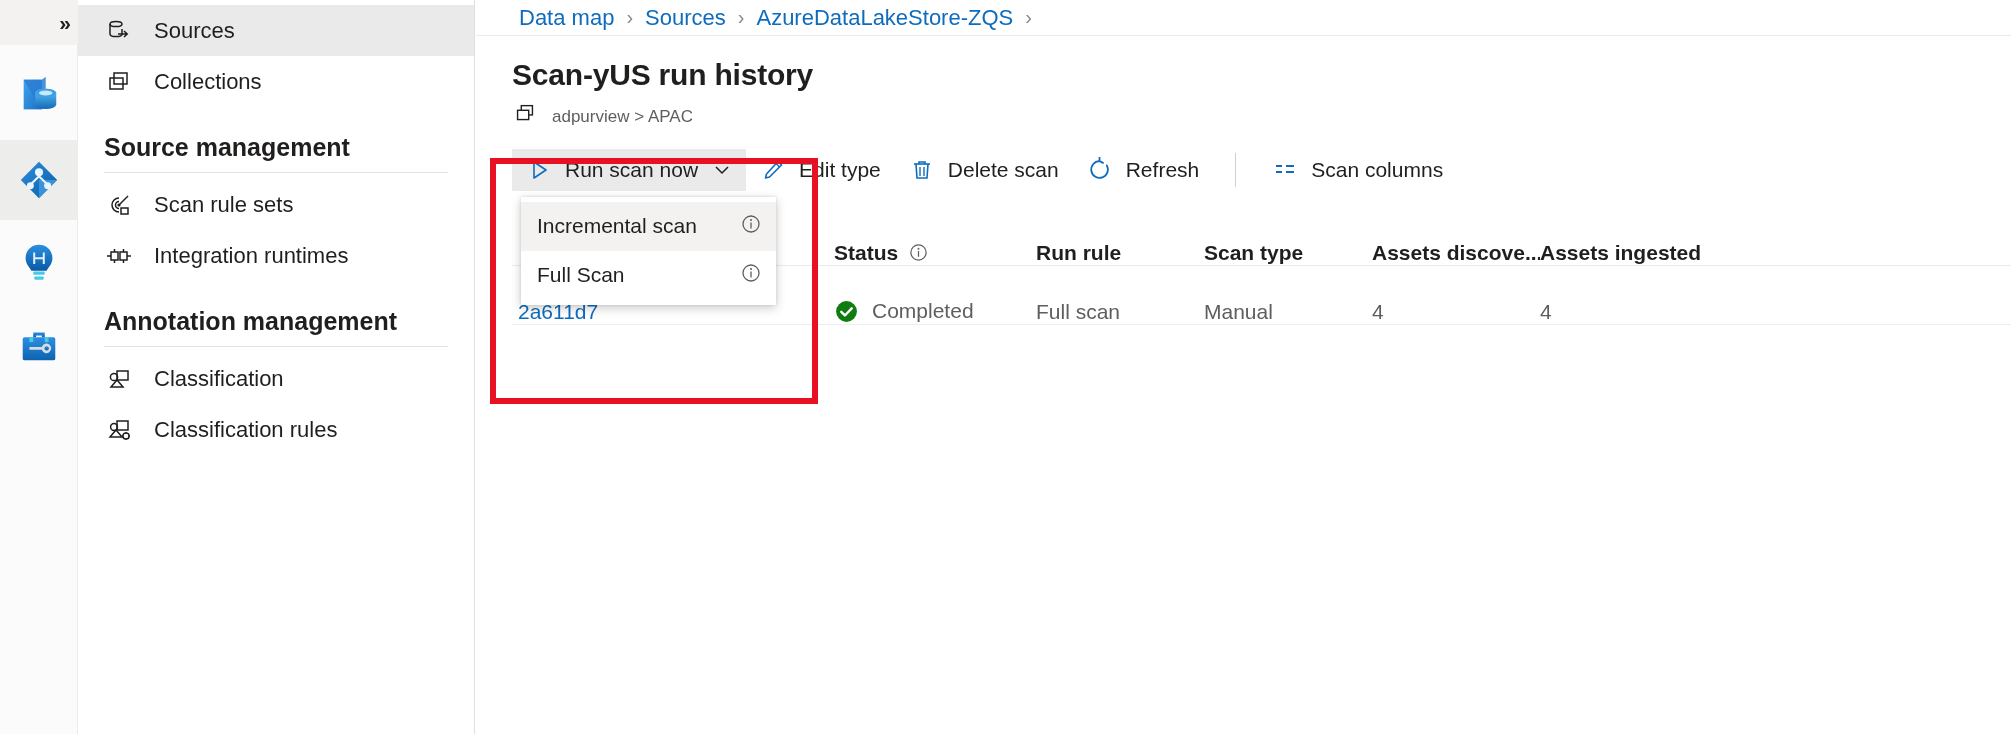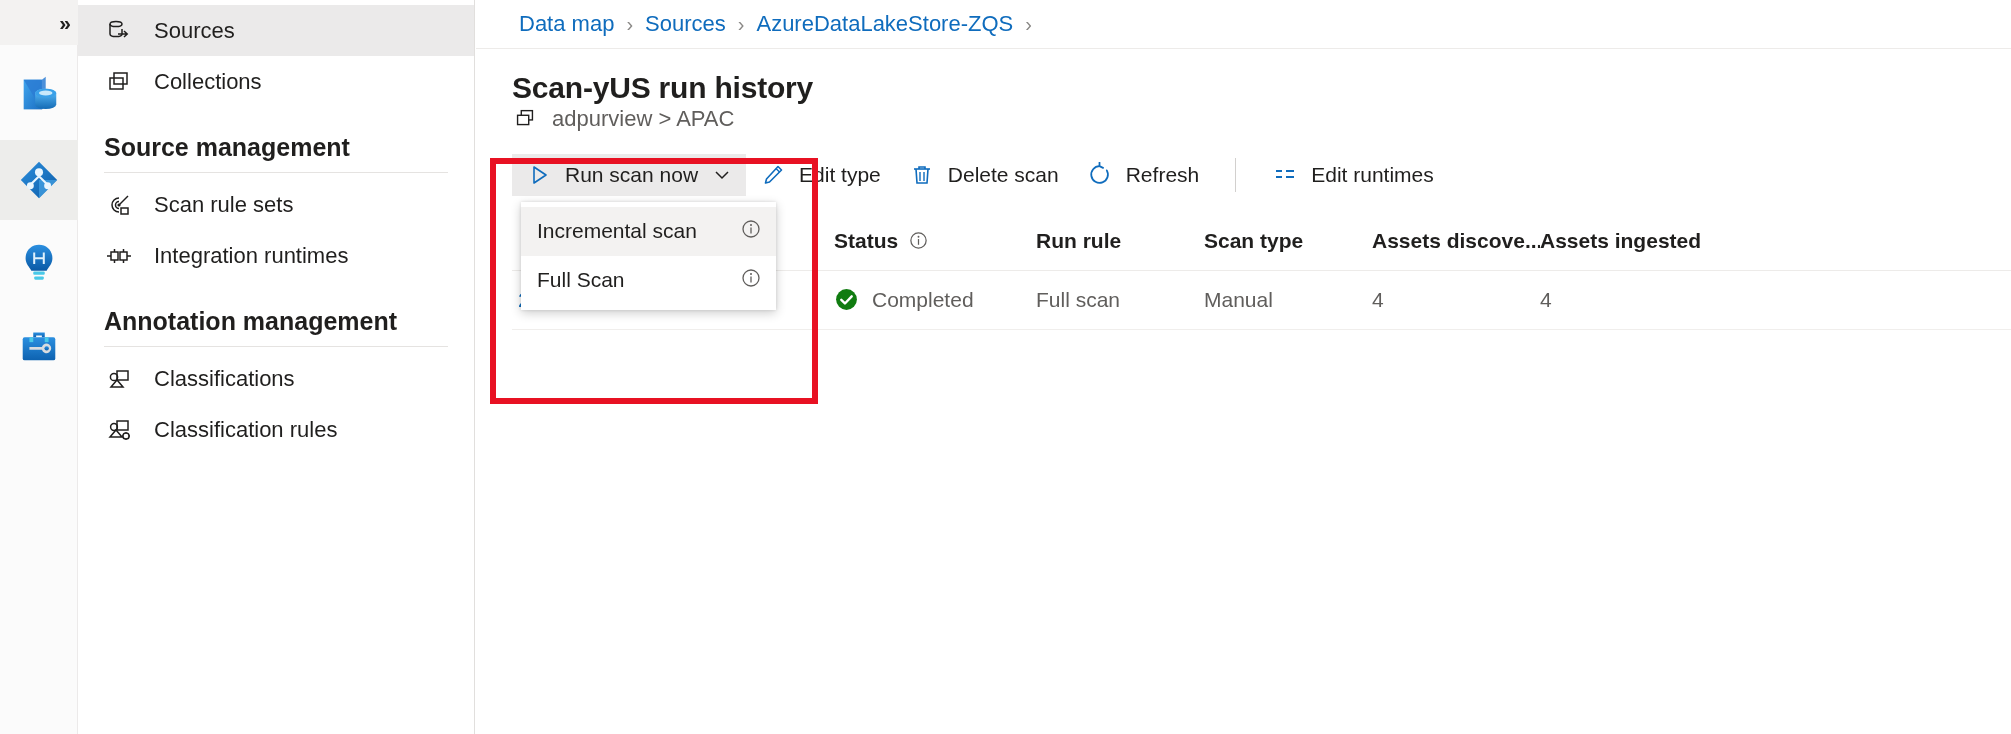--- a/index.html
+++ b/index.html
@@ -103,21 +103,21 @@
   
   #main {
     position: absolute;
     left: 476px; top: 0;
     right: 0; bottom: 0;
     background: #ffffff;
   }
 
   
   #breadcrumb {
-    height: 49px;
+    height: 36px;
     display: flex;
     align-items: center;
     padding-left: 43px;
     font-size: 22px;
     border-bottom: 1px solid #edebe9;
     box-sizing: border-box;
     background: #fff;
     text-align: right;
   }
   #breadcrumb .crumb {
@@ -135,22 +135,23 @@
   #page-head { padding: 22px 0 0 36px; }
   #page-title {
     font-size: 30px;
     font-weight: bold;
     color: #201f1e;
     letter-spacing: -0.2px;
     line-height: 1.15;
   }
   #page-subtitle {
     display: flex;
-    align-items: center;
-    font-size: 22px;
+    align-items: flex-end;
+    margin-top: 8px;
+    font-size: 17px;
     color: #605e5c;
   }
   #page-subtitle .sub-ico { margin-right: 14px; display:flex; }
 
   
   #toolbar {
     position: relative;
     margin-top: 16px;
     margin-left: 36px;
     height: 54px;
@@ -209,21 +210,21 @@
   .dd-item.hovered { background: #f3f2f1; }
 
   
   #table {
     margin-top: 10px;
     margin-left: 36px;
     margin-right: 0;
   }
   .t-row {
     display: flex;
-    align-items: center;
+    align-items: flex-end;
     height: 58px;
     border-bottom: 1px solid #edebe9;
     font-size: 21px;
   }
   .t-row.head {
     font-weight: bold;
     color: #201f1e;
   }
   .t-row.body { color: #605e5c; border-bottom: 1px solid #f0eeec; }
   .t-cell {
@@ -394,21 +395,21 @@
   <div class="nav-divider"></div>
 
   <div class="nav-item">
     <span class="nav-ico">
       <svg width="28" height="28" viewBox="0 0 28 28">
         <rect x="12" y="6" width="11" height="9" class="ico-line"></rect>
         <circle cx="9" cy="12" r="3.6" class="ico-line"></circle>
         <path d="M6 22 L12 15 L18 22 Z" class="ico-line"></path>
       </svg>
     </span>
-    <span>Classifications</span>
+    <span>Classification</span>
   </div>
 
   <div class="nav-item">
     <span class="nav-ico">
       <svg width="28" height="28" viewBox="0 0 28 28">
         <rect x="12" y="5" width="11" height="9" class="ico-line"></rect>
         <circle cx="9" cy="11" r="3.4" class="ico-line"></circle>
         <path d="M5 21 L11 14 L17 21 Z" class="ico-line"></path>
         <circle cx="21" cy="20" r="3.1" class="ico-line"></circle>
         <path d="M21 16.2 v1 M21 22.8 v1 M17.2 20 h1 M23.8 20 h1" class="ico-line"></path>
@@ -491,21 +492,21 @@
     </div>
 
     <div class="tb-sep"></div>
 
     <div class="tb-btn">
       <span class="tb-ico">
         <svg width="26" height="26" viewBox="0 0 26 26">
           <path d="M4 9 h6 M4 15 h6 M14 9 h8 M14 15 h8" stroke="#0f6cbd" stroke-width="2.1"></path>
         </svg>
       </span>
-      <span>Edit runtimes</span>
+      <span>Scan columns</span>
     </div>
 
     <div id="run-dropdown">
       <div class="dd-item hovered">
         <span>Incremental scan</span>
         <span>
           <svg width="22" height="22" viewBox="0 0 22 22">
             <circle cx="11" cy="11" r="8" fill="none" stroke="#605e5c" stroke-width="1.3"></circle>
             <circle cx="11" cy="7" r="1" fill="#605e5c"></circle>
             <path d="M11 9.5 v6" stroke="#605e5c" stroke-width="1.3"></path>

